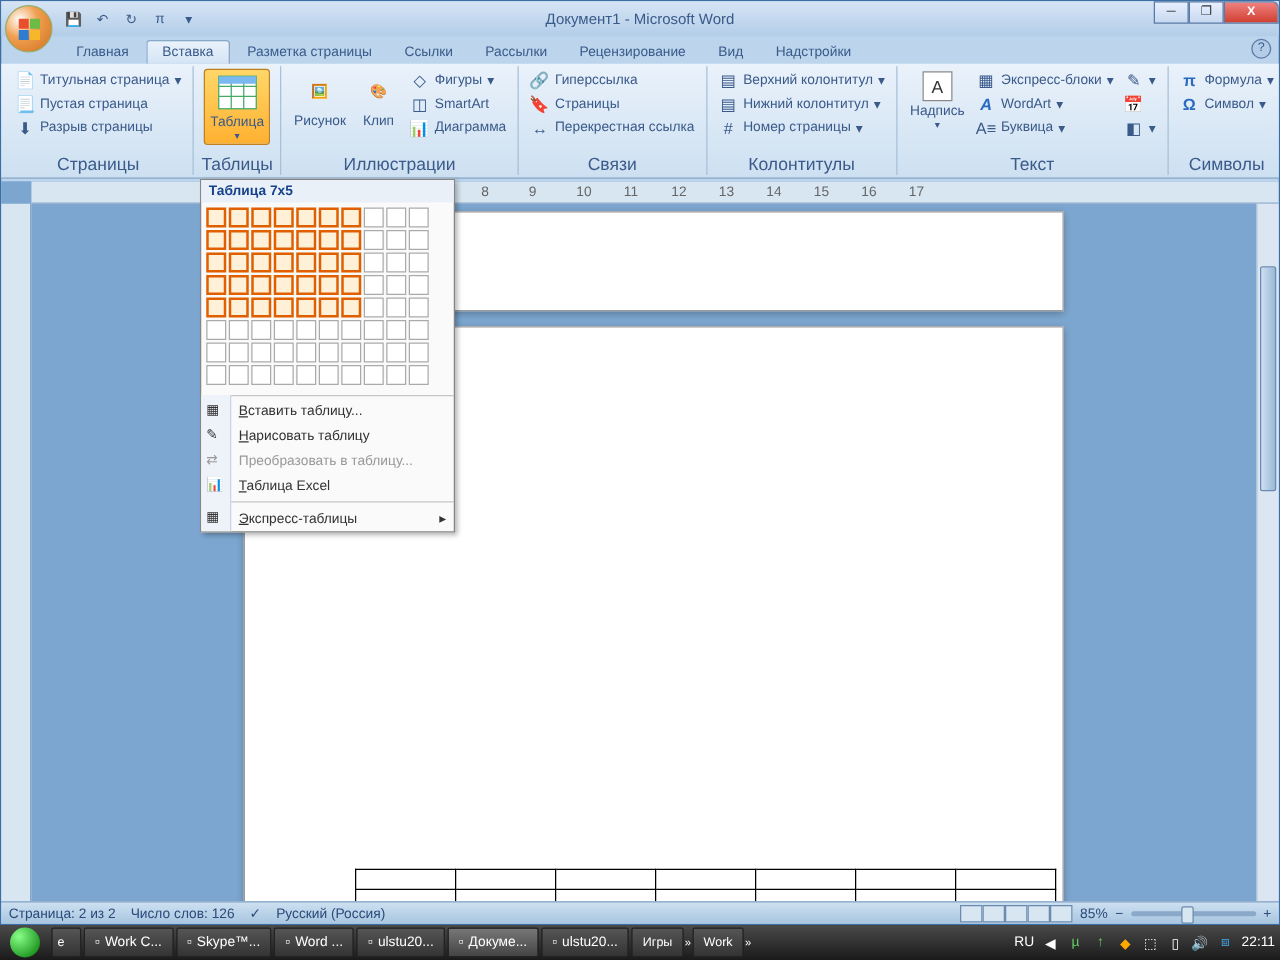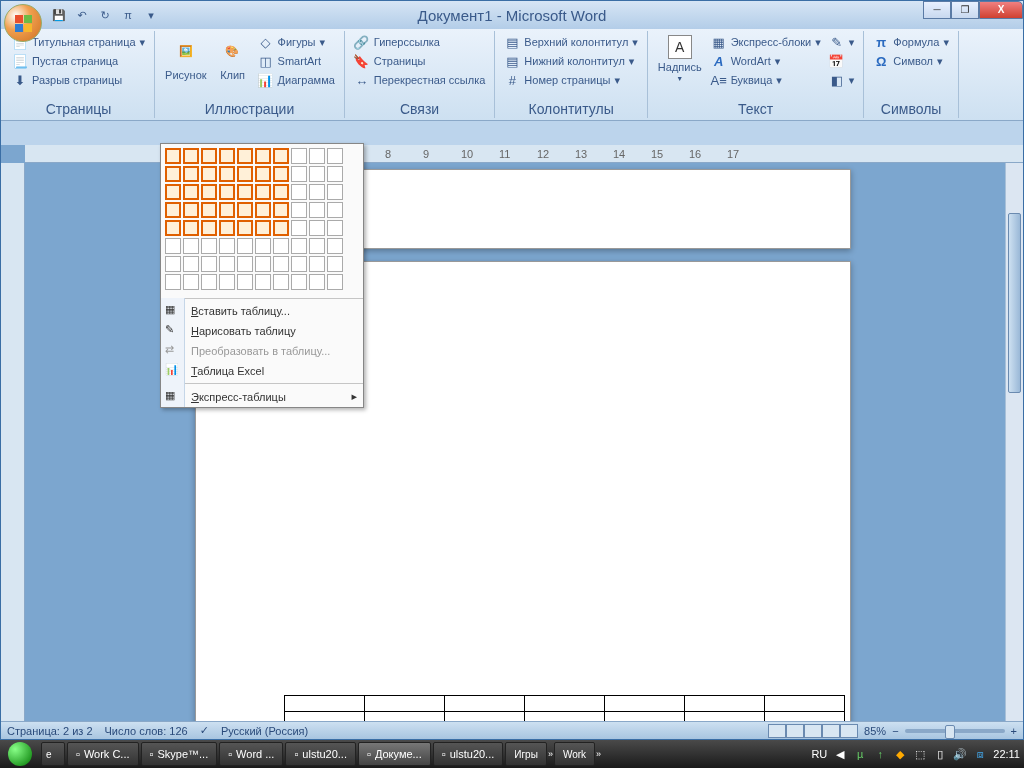--- a/index.html
+++ b/index.html
@@ -4,21 +4,21 @@
 <style>
 *{box-sizing:border-box;margin:0;padding:0;font-family:"Segoe UI",Tahoma,sans-serif;font-size:11px;}
 body{width:1024px;height:768px;overflow:hidden;background:radial-gradient(ellipse at center,#7db9e8 0%,#2b6ca3 100%);position:relative;}
 .window{position:absolute;top:0;left:0;width:1024px;height:740px;background:#bcd4ec;border:1px solid #3a6ea5;}
 .titlebar{height:28px;background:linear-gradient(to bottom,#d6e5f5,#b3cde8);display:flex;align-items:center;position:relative;}
 .office-btn{width:38px;height:38px;border-radius:50%;background:radial-gradient(circle at 30% 30%,#fff,#f0a050 40%,#d07020);position:absolute;left:3px;top:3px;z-index:10;border:1px solid #9a6;display:flex;align-items:center;justify-content:center;}
 .office-btn-inner{display:grid;grid-template-columns:1fr 1fr;gap:1px;}
 .office-btn-inner span{width:8px;height:8px;}
 .qat{margin-left:48px;display:flex;align-items:center;gap:3px;}
 .qat-btn{width:20px;height:20px;display:flex;align-items:center;justify-content:center;color:#3a5a8a;border-radius:2px;}
-.title{position:absolute;left:50%;transform:translateX(-50%);color:#3a5a8a;font-size:15px;}
+.title{position:absolute;left:50%;transform:translateX(-50%);color:#3a5a8a;font-size:12px;}
 .win-controls{position:absolute;right:0;top:0;display:flex;}
 .win-btn{width:28px;height:18px;border:1px solid #5a7aa5;background:linear-gradient(to bottom,#e8f0ff,#c8d8ef);text-align:center;font-size:10px;line-height:16px;color:#333;}
 .win-btn.close{width:44px;background:linear-gradient(to bottom,#f08080,#d04030);color:#fff;font-weight:bold;border-radius:0 5px 0 0;}
 .tabs{height:22px;display:flex;align-items:flex-end;padding-left:48px;gap:2px;background:transparent;position:relative;}
 .tab{padding:3px 12px;color:#3a5a8a;cursor:pointer;border-radius:3px 3px 0 0;}
 .tab.active{background:linear-gradient(to bottom,#eaf2fb,#d4e4f5);border:1px solid #8aa8c8;border-bottom:none;}
 .help-btn{position:absolute;right:6px;top:2px;width:16px;height:16px;border-radius:50%;background:#b3cde8;border:1px solid #5a7aa5;color:#3a5a8a;text-align:center;font-size:10px;line-height:14px;}
 .ribbon{height:92px;background:linear-gradient(to bottom,#eaf2fb,#cde0f1);border-bottom:1px solid #8aa8c8;display:flex;padding:2px;}
 .group{border-right:1px solid #a8c0d8;padding:2px 6px 0 6px;display:flex;flex-direction:column;justify-content:space-between;align-items:center;position:relative;}
 .group-label{font-size:14px;color:#3a5a8a;text-align:center;padding:1px 0;width:100%;}
@@ -91,37 +91,67 @@
     <div class="qat-btn">▾</div>
   </div>
   <div class="title">Документ1 - Microsoft Word</div>
   <div class="win-controls">
     <div class="win-btn">─</div>
     <div class="win-btn">❐</div>
     <div class="win-btn close">X</div>
   </div>
  </div>
 
+ <div class="tabs">
+   <div class="tab">Главная</div>
+   <div class="tab active">Вставка</div>
+   <div class="tab">Разметка страницы</div>
+   <div class="tab">Ссылки</div>
+   <div class="tab">Рассылки</div>
+   <div class="tab">Рецензирование</div>
+   <div class="tab">Вид</div>
+   <div class="tab">Надстройки</div>
+   <div class="help-btn">?</div>
+ </div>
 
  <div class="ribbon">
   <div class="group">
     <div class="group-body">
           <div class="vlist">
       <div class="ritem"><span class="icn16">📄</span><span>Титульная страница</span> ▾</div>
       <div class="ritem">
               <span class="icn16">📃</span>
               <span>Пустая страница</span>
             </div>
       <div class="ritem">
               <span class="icn16">⬇</span>
               <span>Разрыв страницы</span>
             </div>
     </div>
         </div>
     <div class="group-label">Страницы</div>
+  </div>
+  <div class="group">
+    <div class="group-body">
+      <div class="big-btn active">
+        <div class="icn">
+              <svg width="32" height="28">
+                <rect x="1" y="1" width="30" height="26" fill="#fff" stroke="#4a6"></rect>
+                <line x1="1" y1="9" x2="31" y2="9" stroke="#4a6"></line>
+                <line x1="1" y1="17" x2="31" y2="17" stroke="#4a6"></line>
+                <line x1="11" y1="1" x2="11" y2="27" stroke="#4a6"></line>
+                <line x1="21" y1="1" x2="21" y2="27" stroke="#4a6"></line>
+                <rect x="1" y="1" width="30" height="6" fill="#7ab8f0"></rect>
+              </svg>
+            </div>
+        <span>Таблица</span>
+            <span style="font-size:7px">▼</span>
+      </div>
+    </div>
+    <div class="group-label">Таблицы</div>
   </div>
   <div class="group">
     <div class="group-body">
       <div class="big-btn">
             <div class="icn">🖼️</div>
             <span>Рисунок</span>
           </div>
       <div class="big-btn">
             <div class="icn">🎨</div>
             <span>Клип</span>
@@ -248,20 +278,21 @@
           </table>
      </div>
    </div>
  </div>
 
  <div class="scroll-v">
    <div class="scroll-thumb" style="top:50px;height:180px"></div>
  </div>
 
  <div class="dropdown">
+   <div class="dd-title">Таблица 7x5</div>
    <div class="grid-picker" id="grid-picker">
         <div class="grid-row">
           <div class="grid-cell sel"></div>
           <div class="grid-cell sel"></div>
           <div class="grid-cell sel"></div>
           <div class="grid-cell sel"></div>
           <div class="grid-cell sel"></div>
           <div class="grid-cell sel"></div>
           <div class="grid-cell sel"></div>
           <div class="grid-cell"></div>

